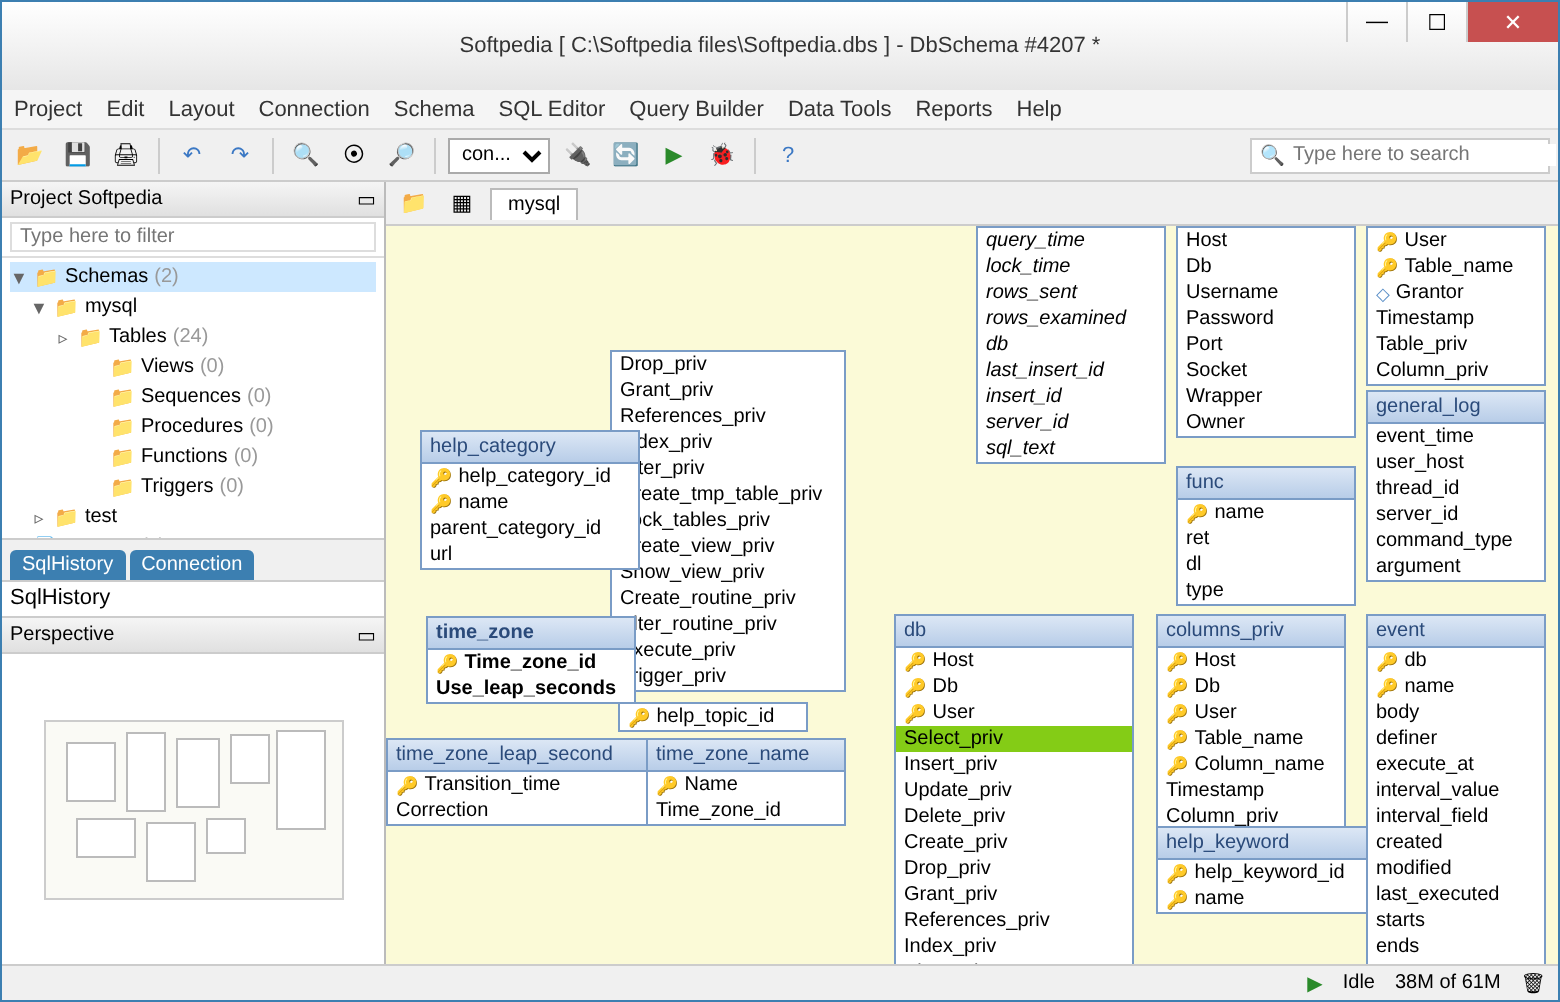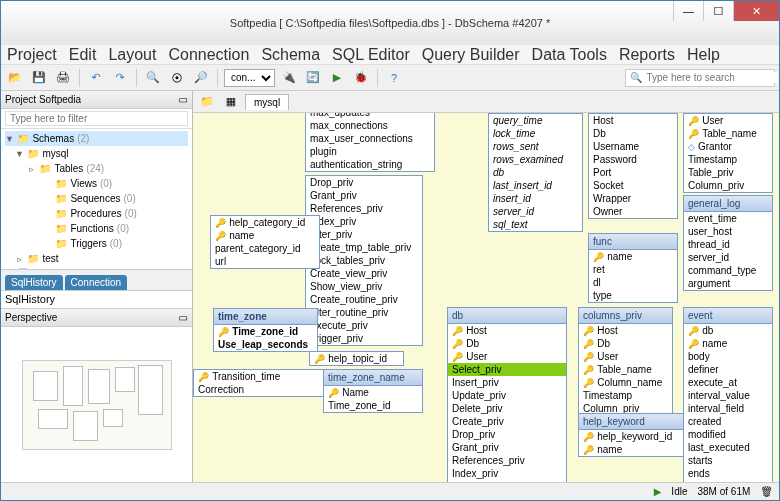--- a/index.html
+++ b/index.html
@@ -3,21 +3,21 @@
 <meta charset="utf-8">
 <style>
 * { margin: 0; padding: 0; box-sizing: border-box; font-family: "Segoe UI", Tahoma, sans-serif; font-size: 10px; }
 body { width: 780px; height: 501px; background: #fff; overflow: hidden; display: flex; flex-direction: column; border: 1px solid #3c7fb1; }
 .titlebar { height: 44px; background: linear-gradient(#fff,#e6e6e6); display: flex; align-items: center; position: relative; }
 .titlebar .title { position: absolute; left: 50%; transform: translateX(-50%); font-size: 11px; color: #333; }
 .winbtns { position: absolute; right: 0; top: 0; display: flex; }
 .winbtn { width: 30px; height: 20px; display: flex; align-items: center; justify-content: center; font-size: 11px; border-left: 1px solid #ccc; }
 .winbtn.close { background: #c75050; color: #fff; width: 46px; }
 .menubar { height: 20px; background: #f5f5f5; display: flex; padding: 0 6px; gap: 12px; align-items: center; border-bottom: 1px solid #ddd; }
-.menubar span { font-size: 16px; color: #333; cursor: pointer; }
+.menubar span { font-size: 11px; color: #333; cursor: pointer; }
 .toolbar { height: 26px; background: #f0f0f0; display: flex; align-items: center; padding: 0 4px; gap: 4px; border-bottom: 1px solid #ccc; }
 .tbtn { width: 20px; height: 20px; display: flex; align-items: center; justify-content: center; font-size: 11px; cursor: pointer; }
 .tsep { width: 1px; height: 18px; background: #ccc; margin: 0 2px; }
 .combo { height: 18px; font-size: 10px; border: 1px solid #aaa; background: #fff; padding: 0 2px; }
 .search { margin-left: auto; width: 150px; height: 18px; border: 1px solid #ccc; background: #fff; display: flex; align-items: center; padding: 0 4px; }
 .search input { border: none; outline: none; font-size: 10px; flex: 1; }
 .main { flex: 1; display: flex; overflow: hidden; }
 .leftpane { width: 192px; display: flex; flex-direction: column; border-right: 1px solid #bbb; }
 .panehdr { height: 18px; background: linear-gradient(#f5f5f5,#e0e0e0); border-bottom: 1px solid #ccc; padding: 0 4px; display: flex; align-items: center; justify-content: space-between; font-size: 11px; }
 .filter { height: 20px; border-bottom: 1px solid #ddd; padding: 2px 4px; }
@@ -193,37 +193,20 @@
     </div>
   </div>
 
   <div class="rightpane">
     <div class="rtabs">
       <span class="tbtn" style="color:#d4a017">📁</span>
       <span class="tbtn">▦</span>
       <div class="rtab">mysql</div>
     </div>
     <div class="canvas" id="canvas">
-        <div class="tbl" style="left: 112px; top: -8px; width: 130px;">
-          <div class="col">
-            <span>max_updates</span>
-          </div>
-          <div class="col">
-            <span>max_connections</span>
-          </div>
-          <div class="col">
-            <span>max_user_connections</span>
-          </div>
-          <div class="col">
-            <span>plugin</span>
-          </div>
-          <div class="col">
-            <span>authentication_string</span>
-          </div>
-        </div>
         <div class="tbl" style="left: 112px; top: 62px; width: 118px;">
           <div class="col">
             <span>Drop_priv</span>
           </div>
           <div class="col">
             <span>Grant_priv</span>
           </div>
           <div class="col">
             <span>References_priv</span>
           </div>
@@ -252,20 +235,21 @@
             <span>Alter_routine_priv</span>
           </div>
           <div class="col">
             <span>Execute_priv</span>
           </div>
           <div class="col">
             <span>Trigger_priv</span>
           </div>
         </div>
         <div class="tbl" style="left: 17px; top: 102px; width: 110px;">
+          <div class="tbl-hdr">help_category</div>
           <div class="col">
             <span class="key">🔑</span>
             <span>help_category_id</span>
           </div>
           <div class="col">
             <span class="key">🔑</span>
             <span>name</span>
           </div>
           <div class="col">
             <span>parent_category_id</span>
@@ -284,20 +268,21 @@
             <span>Use_leap_seconds</span>
           </div>
         </div>
         <div class="tbl" style="left: 116px; top: 238px; width: 95px;">
           <div class="col">
             <span class="key">🔑</span>
             <span>help_topic_id</span>
           </div>
         </div>
         <div class="tbl" style="left: 0px; top: 256px; width: 135px;">
+          <div class="tbl-hdr">time_zone_leap_second</div>
           <div class="col">
             <span class="key">🔑</span>
             <span>Transition_time</span>
           </div>
           <div class="col">
             <span>Correction</span>
           </div>
         </div>
         <div class="tbl" style="left: 130px; top: 256px; width: 100px;">
           <div class="tbl-hdr">time_zone_name</div>

